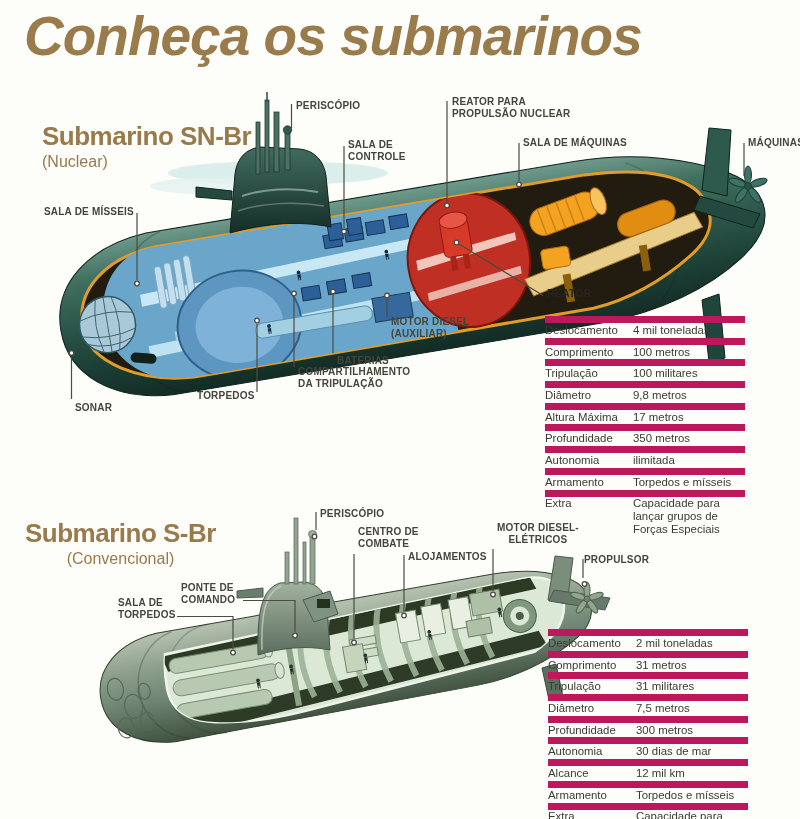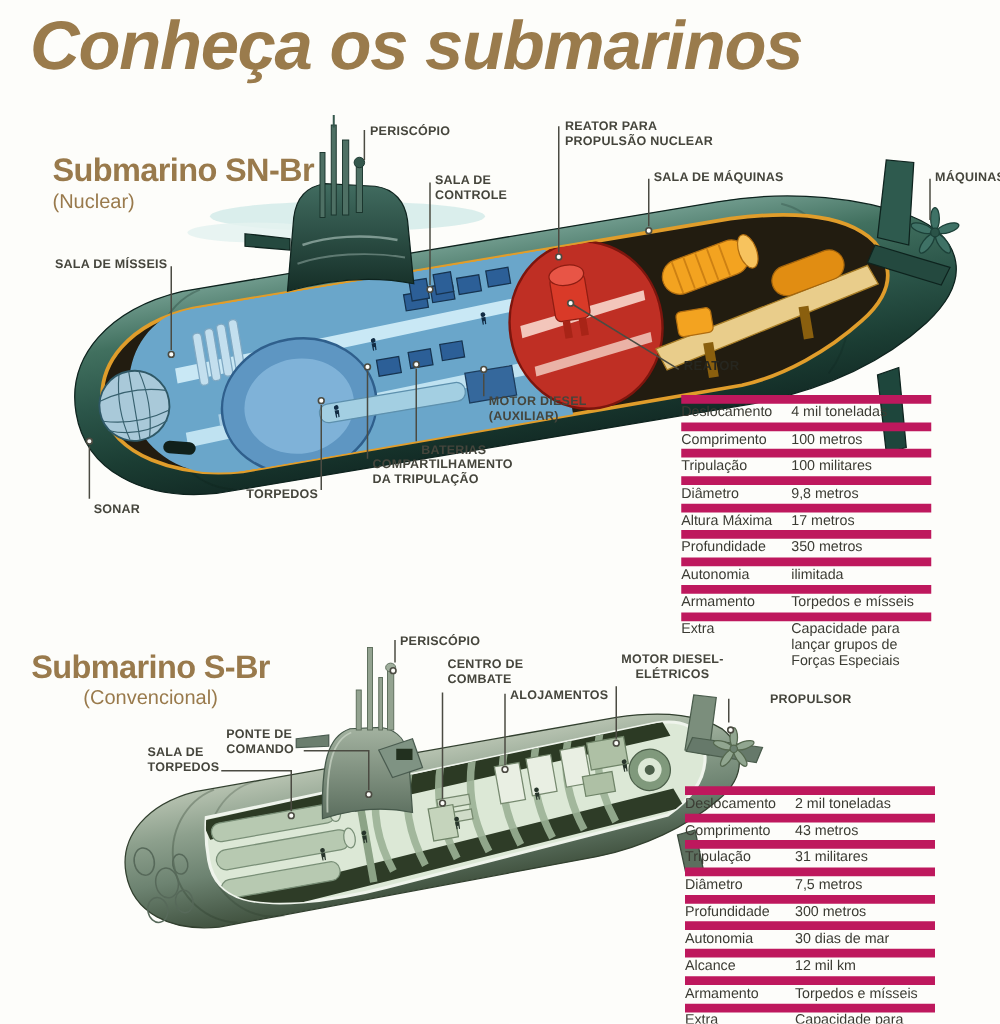--- a/index.html
+++ b/index.html
@@ -335,21 +335,21 @@
   <div class="lbl" style="left:320px; top:508px;"><span>PERISCÓPIO</span></div>
   <div class="lbl" style="left:358px; top:526px;">
     <div>CENTRO DE</div>
     <div>COMBATE</div>
   </div>
   <div class="lbl" style="left:408px; top:551px;"><span>ALOJAMENTOS</span></div>
   <div class="lbl" style="left:497px; top:522px;text-align:center;">
     <div>MOTOR DIESEL-</div>
     <div>ELÉTRICOS</div>
   </div>
-  <div class="lbl" style="left:616px; top:554px;"><span>PROPULSOR</span></div>
+  <div class="lbl" style="left:584px; top:554px;"><span>PROPULSOR</span></div>
   <div class="lbl" style="left:181px; top:582px;">
     <div>PONTE DE</div>
     <div>COMANDO</div>
   </div>
   <div class="lbl" style="left:118px; top:597px;">
     <div>SALA DE</div>
     <div>TORPEDOS</div>
   </div>
 
   <div class="spec-table" style="left:545px; top:316px;">
@@ -390,21 +390,21 @@
         <div class="spec-value">Capacidade para lançar grupos de Forças Especiais</div>
       </div>
     </div>
   <div class="spec-table" style="left:548px; top:629px;">
       <div class="spec-row">
         <div class="spec-label">Deslocamento</div>
         <div class="spec-value">2 mil toneladas</div>
       </div>
       <div class="spec-row">
         <div class="spec-label">Comprimento</div>
-        <div class="spec-value">43 metros</div>
+        <div class="spec-value">31 metros</div>
       </div>
       <div class="spec-row">
         <div class="spec-label">Tripulação</div>
         <div class="spec-value">31 militares</div>
       </div>
       <div class="spec-row">
         <div class="spec-label">Diâmetro</div>
         <div class="spec-value">7,5 metros</div>
       </div>
       <div class="spec-row">

